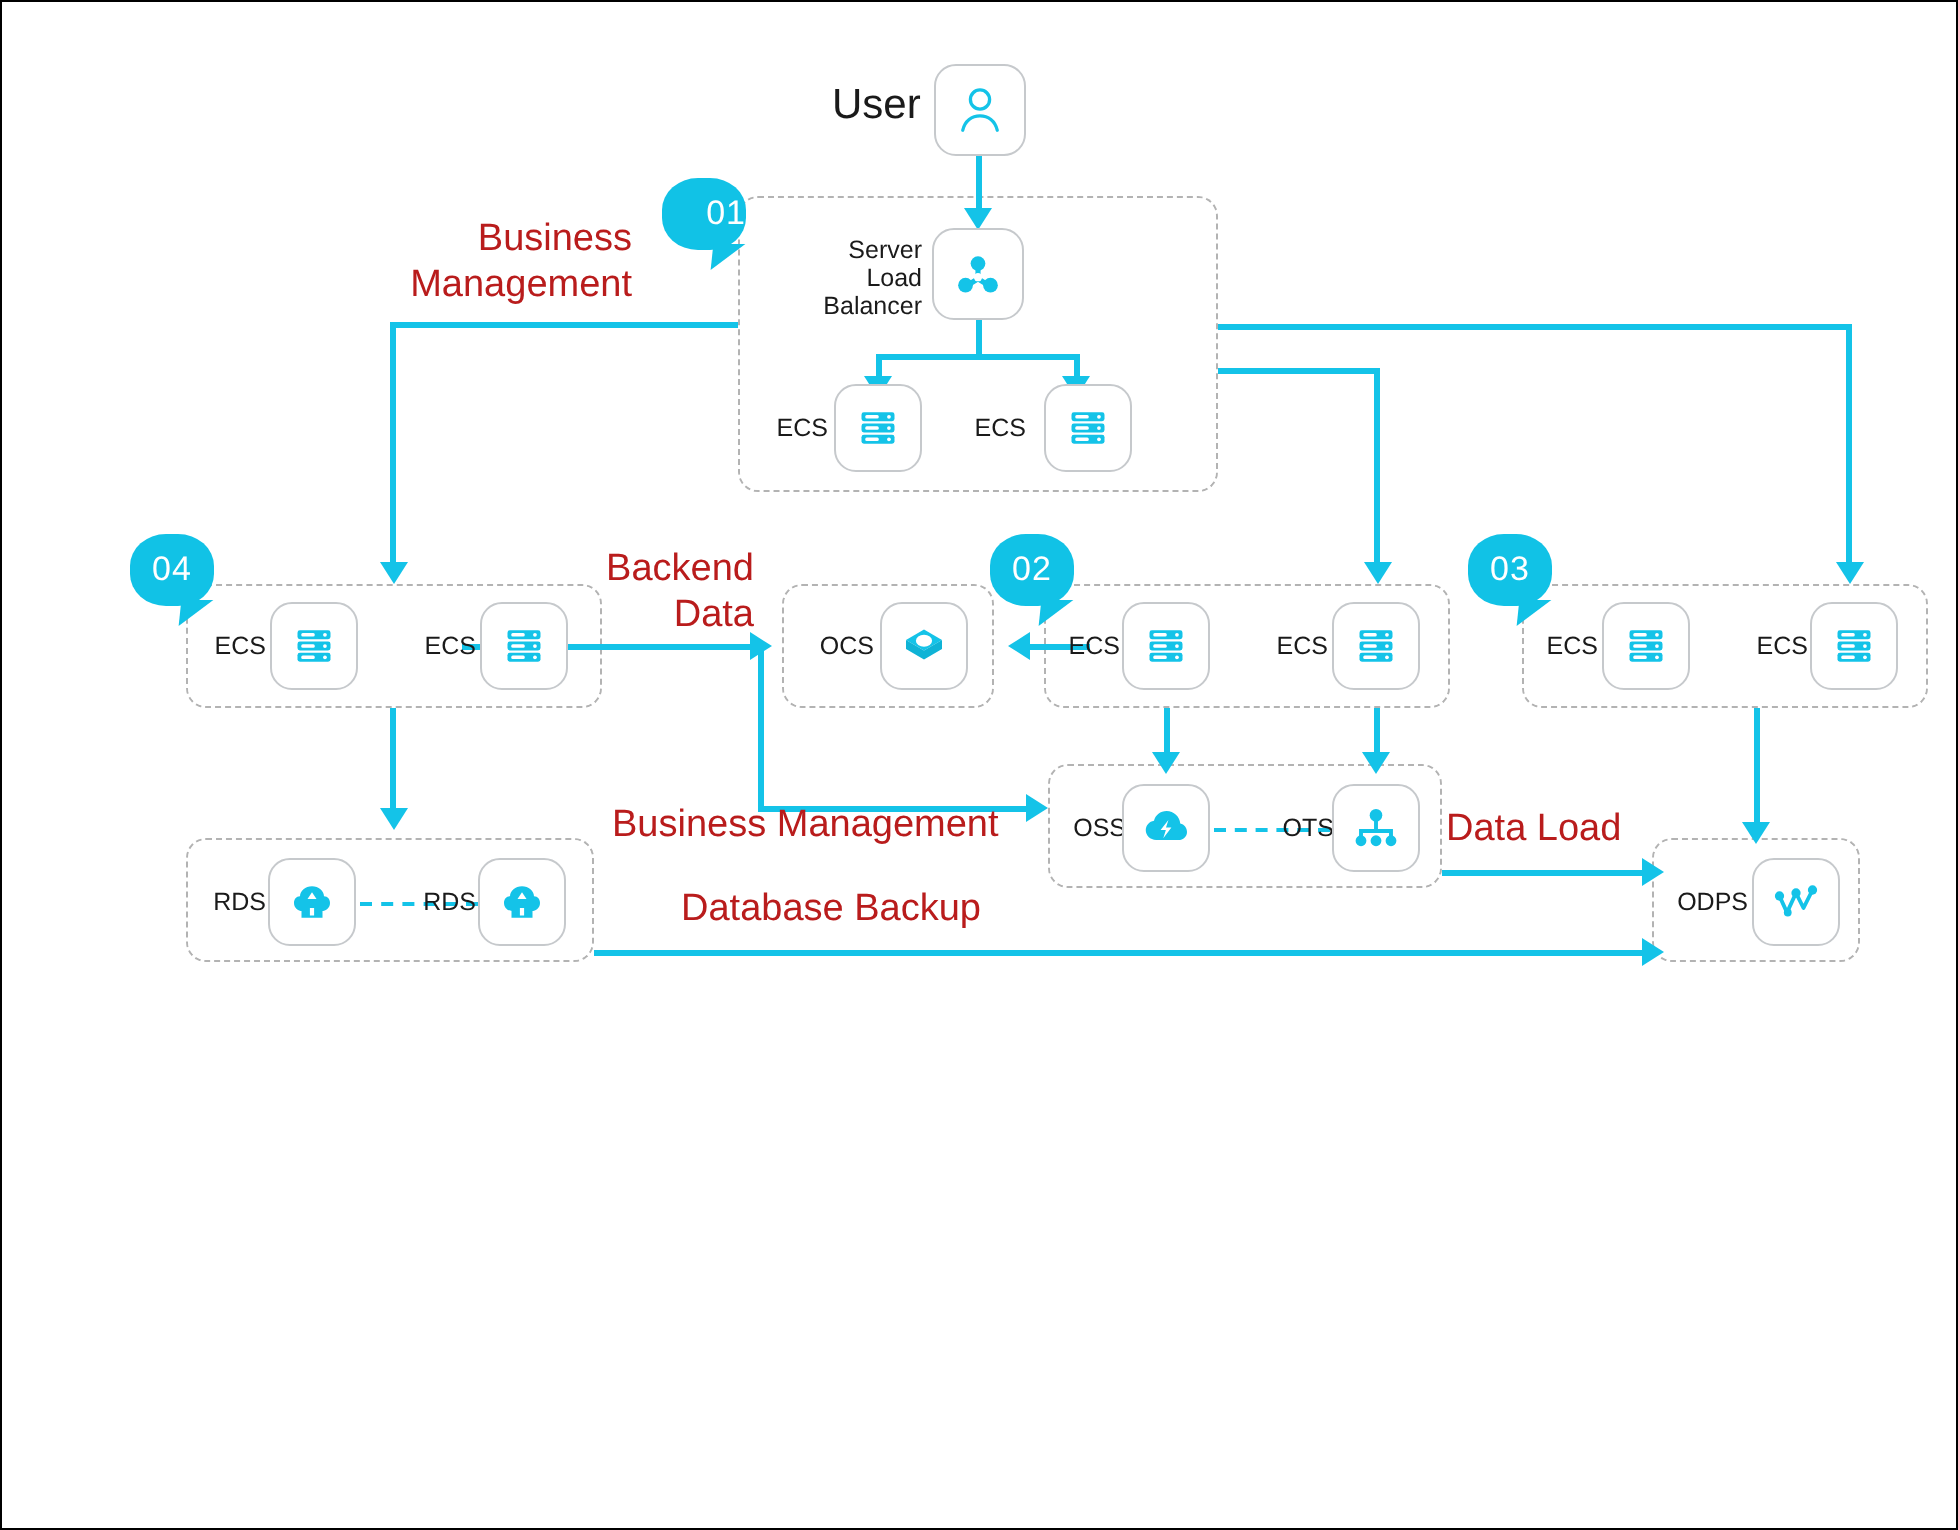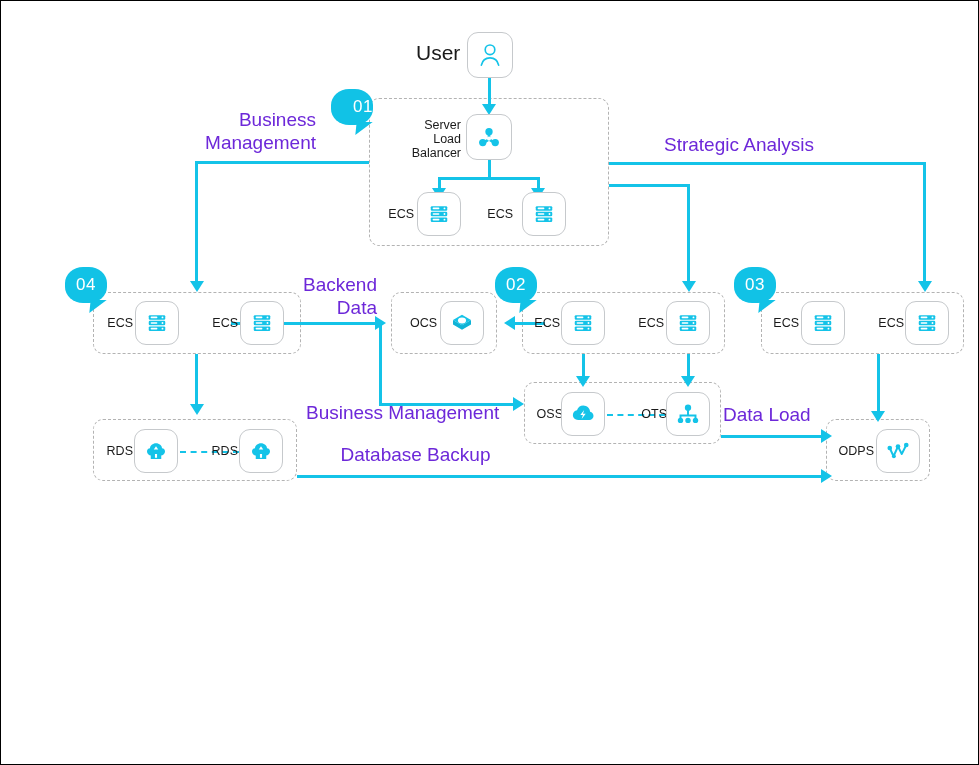--- a/index.html
+++ b/index.html
@@ -80,21 +80,21 @@
   }
 
   .arrow { position:absolute; width:0; height:0; z-index:3; }
   .arrow.down  { border-left:7px solid transparent; border-right:7px solid transparent; border-top:11px solid #14c3e8; }
   .arrow.right { border-top:7px solid transparent; border-bottom:7px solid transparent; border-left:11px solid #14c3e8; }
   .arrow.left  { border-top:7px solid transparent; border-bottom:7px solid transparent; border-right:11px solid #14c3e8; }
 
   
   .flowlabel {
     position:absolute;
-    color:#6d28d9;
+    color:#b91c1c;
     font-size:19px;
     line-height:23px;
     white-space:pre-line;
     z-index:5;
   }
   .flowlabel.r { text-align:right; }
   .flowlabel.c { text-align:center; }
 
   .usertext {
     position:absolute;
@@ -208,21 +208,20 @@
         <use href="#i-server" width="30" height="30"></use>
       </svg>
   </div>
 
   <div class="flowlabel r" style="left:150px; top:107px; width:165px;">Business
 Management</div>
   <div class="seg h" style="left:194px; top:160px; width:174px;"></div>
   <div class="seg v" style="left:194px; top:160px; height:126px;"></div>
   <div class="arrow down" style="left:189px; top:280px;"></div>
 
-  <div class="flowlabel" style="left:663px; top:132px; width:300px;">Strategic Analysis</div>
   <div class="seg h" style="left:608px; top:161px; width:317px;"></div>
   <div class="seg v" style="left:922px; top:161px; height:125px;"></div>
   <div class="arrow down" style="left:917px; top:280px;"></div>
 
   <div class="seg h" style="left:608px; top:183px; width:80px;"></div>
   <div class="seg v" style="left:686px; top:183px; height:103px;"></div>
   <div class="arrow down" style="left:681px; top:280px;"></div>
 
   <div class="group" style="left:92px; top:291px; width:208px; height:62px;"></div>
   <div class="badge" style="left:64px; top:266px;">04</div>

